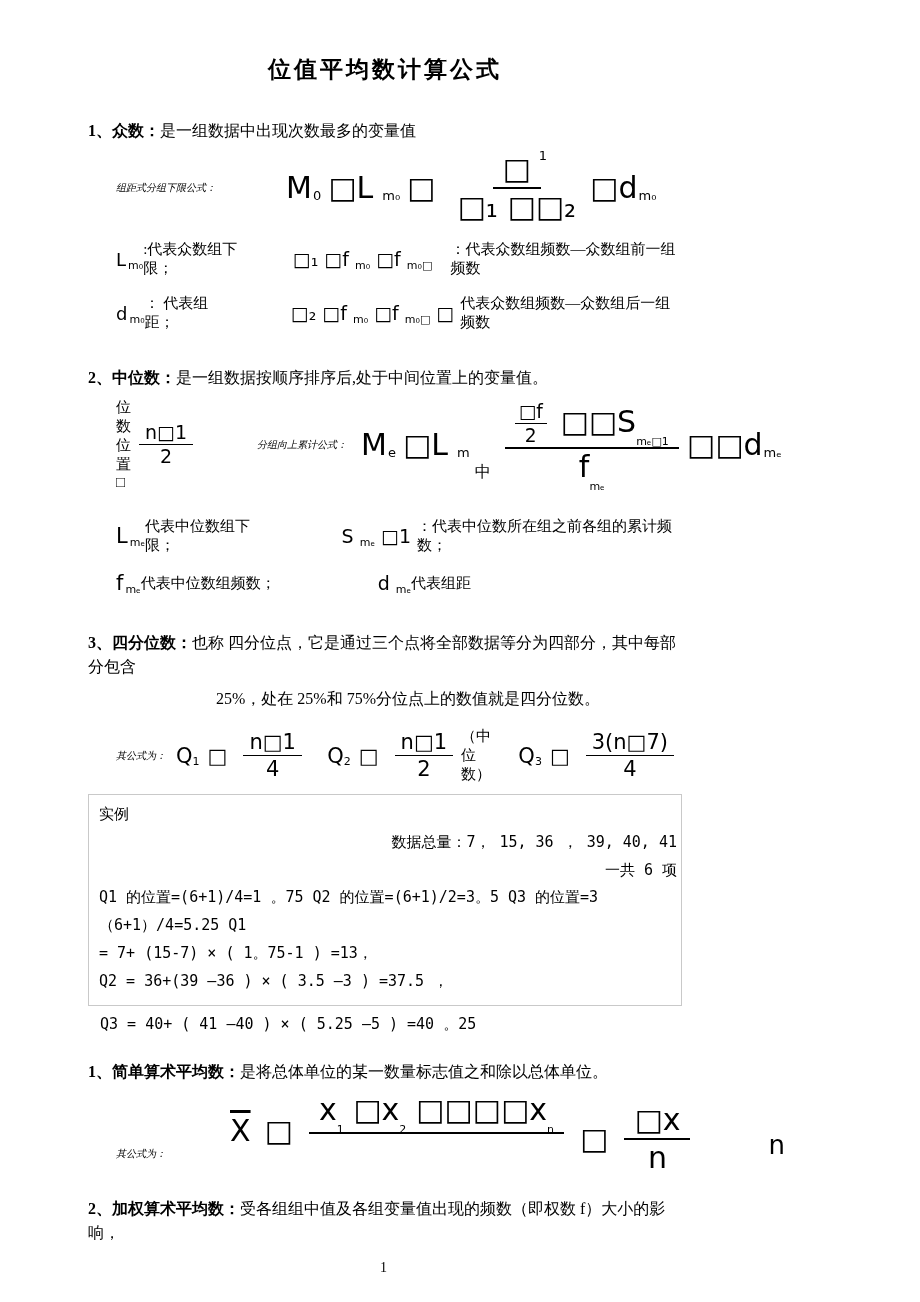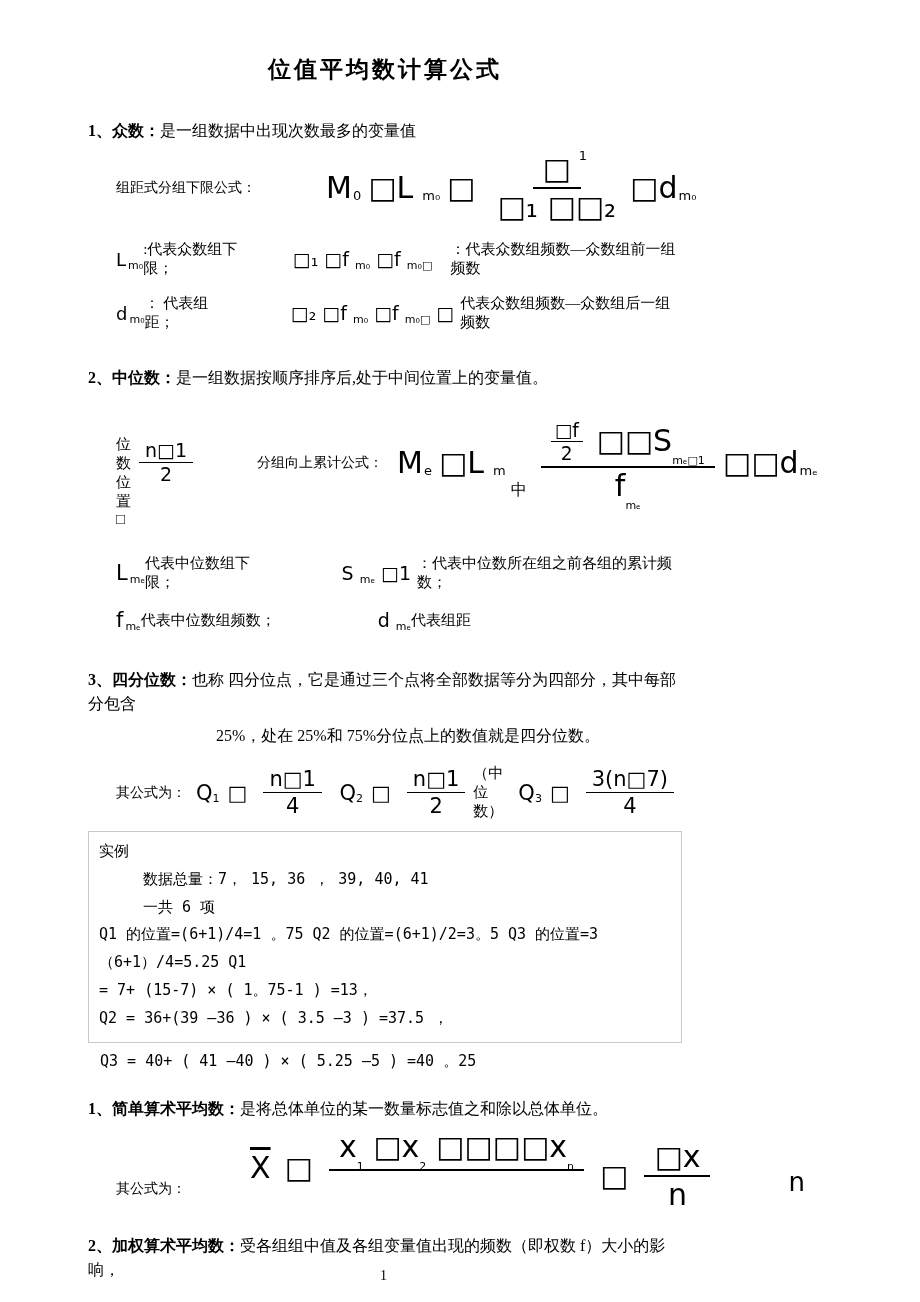--- a/index.html
+++ b/index.html
@@ -12,21 +12,21 @@
   .title{
     text-align:center;font-size:23px;font-weight:bold;
     letter-spacing:3px;margin:14px 0 34px 0;
     font-family:"DejaVu Serif","Liberation Serif",serif;
   }
   .title.second{margin-top:40px;margin-bottom:30px;}
   .sec-head{font-size:16px;margin:24px 0 8px 0;line-height:1.5;}
   .sec-head b{font-weight:bold;}
   .sec-cont{font-size:16px;margin:0 0 6px 118px;line-height:1.5;}
   .formula-row{display:flex;align-items:center;margin:10px 0 18px 28px;}
-  .flabel{font-size:14px;white-space:nowrap;}
+  .flabel{font-size:10px;white-space:nowrap;font-style:italic;}
   .formula{font-family:"DejaVu Sans","Liberation Sans",sans-serif;}
   .big{font-size:30px;display:inline-flex;align-items:center;}
   sub.fs{font-size:13px;position:relative;top:8px;left:1px;font-family:"DejaVu Sans",sans-serif;}
   sub.fs-sm{font-size:11px;position:relative;top:6px;font-family:"DejaVu Sans",sans-serif;}
   .frac{display:inline-flex;flex-direction:column;align-items:center;vertical-align:middle;margin:0 8px;}
   .frac .fnum{border-bottom:2px solid #000;padding:0 10px 2px 10px;line-height:1.05;text-align:center;position:relative;white-space:nowrap;}
   .frac .fden{padding:2px 6px 0 6px;line-height:1.05;text-align:center;white-space:nowrap;}
   .frac.small .fnum{border-bottom-width:1.5px;padding:0 6px 1px 6px;}
   .mini{font-size:0.62em;margin:0 4px 0 0;}
   .mini .fnum{border-bottom-width:1.5px;padding:0 4px 1px 4px;}
@@ -36,35 +36,35 @@
   .def-line{font-size:15px;margin:16px 0 0 28px;display:flex;align-items:center;flex-wrap:nowrap;}
   .def-line .fpart{font-family:"DejaVu Sans",sans-serif;font-size:19px;margin:0 6px;white-space:nowrap;}
   .def-line .lead{font-family:"DejaVu Sans",sans-serif;font-size:18px;margin-right:2px;}
   .gap{display:inline-block;width:34px;}
   .gap-lg{display:inline-block;width:70px;}
   .example{
     border:1px solid #c9c9c9;margin:0 0 0 0;padding:6px 4px 10px 10px;
     font-family:"DejaVu Sans Mono","Liberation Mono",monospace;font-size:15px;line-height:1.85;
   }
   .example .ex-title{font-family:"Liberation Serif",serif;font-size:15px;}
-  .ex-ind{padding-left:44px;}
+  .ex-ind{padding-left:44px;text-align:right;}
   .ex-outside{
     font-family:"DejaVu Sans Mono","Liberation Mono",monospace;font-size:15px;
     margin:6px 0 0 12px;line-height:1.6;
   }
   .xbar{text-decoration:overline;margin-right:6px;}
   .ntail{font-size:26px;margin-left:70px;position:relative;top:14px;}
   .lowfrac{position:relative;top:8px;}
   .quart-row{display:flex;align-items:center;margin:16px 0 10px 28px;}
   .quart-row .qgroup{display:inline-flex;align-items:center;font-family:"DejaVu Sans",sans-serif;font-size:21px;}
   .quart-row .cn{font-size:15px;font-family:"Liberation Serif",serif;}
   .footer{position:absolute;bottom:26px;left:0;right:0;text-align:center;font-size:14px;}
   .med-row{display:flex;align-items:center;margin:8px 0 14px 28px;}
   .pos-part{display:inline-flex;align-items:center;font-family:"DejaVu Sans",sans-serif;font-size:19px;}
-  .pos-part .cnlabel{font-family:"Liberation Serif",serif;font-size:15px;margin-top:37px;}
+  .pos-part .cnlabel{font-family:"Liberation Serif",serif;font-size:15px;}
   .wrap2{margin-left:128px;}
 </style>
 </head>
 <body>
 
 <div class="page">
 
   <h1 class="title">位值平均数计算公式</h1>
 
   <p class="sec-head"><b>1、众数：</b><span>是一组数据中出现次数最多的变量值</span></p>

